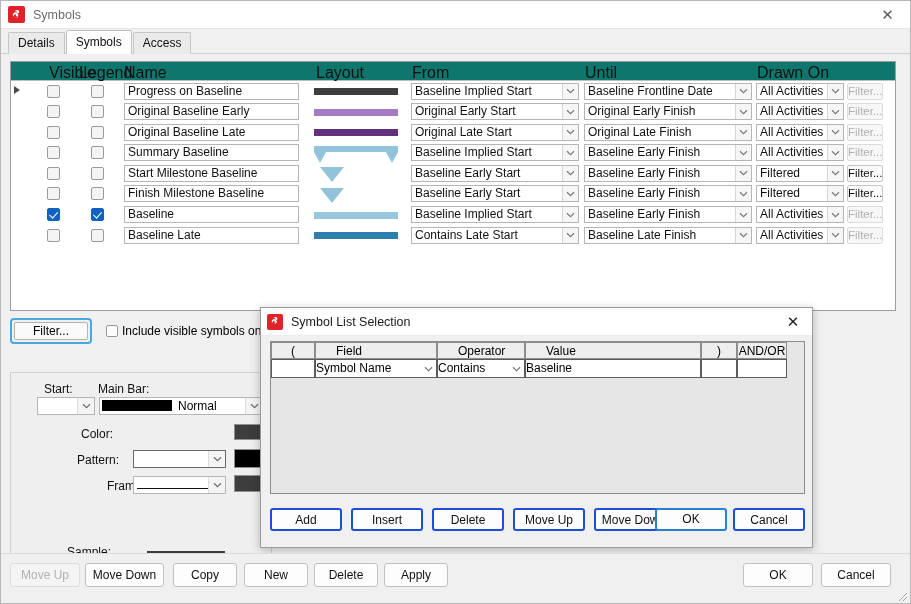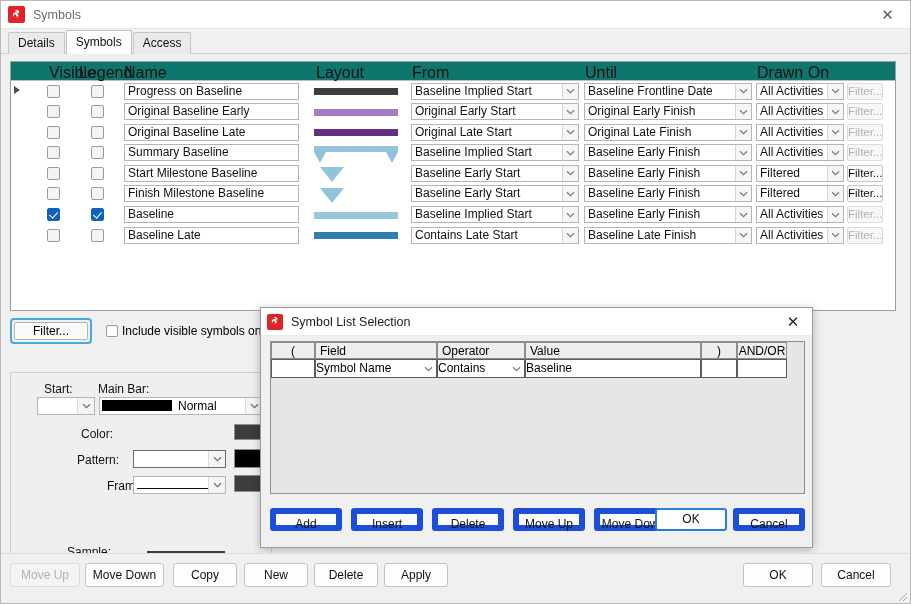--- a/index.html
+++ b/index.html
@@ -156,35 +156,35 @@
     display:flex;align-items:center;justify-content:center;font-size:15px;color:#222;
     font-family:"DejaVu Sans",sans-serif;
   }
   .modal-list{
     position:absolute;left:9px;top:33px;width:535px;height:153px;
     border:1px solid #8d8d8d;background:#e6e6e6;box-sizing:border-box;overflow:hidden;
   }
   .ml-head{height:17px;background:#e6e6e6;position:relative;}
   .ml-head div{
     position:absolute;top:0;height:17px;line-height:16px;box-sizing:border-box;
-    border:1px solid #8d8d8d;background:#eeeeee;font-size:12px;padding-left:4px;
+    border:1px solid #8d8d8d;background:#eeeeee;font-size:12px;padding-left:20px;
     white-space:nowrap;overflow:hidden;
   }
   .ml-head div.ctr{text-align:center;padding-left:0;}
   .ml-row{position:relative;height:20px;}
   .ml-row .fld{
     position:absolute;top:0;height:19px;box-sizing:border-box;border:1px solid #5c5c5c;
     background:#fff;font-size:12px;line-height:17px;white-space:nowrap;overflow:hidden;
   }
   .ml-row .fld.combo{padding-right:17px;}
   .ml-row .fld .arw{
     position:absolute;right:0;top:0;width:16px;height:17px;display:flex;align-items:center;justify-content:center;
   }
   .mbtn{
-    position:absolute;height:23px;box-sizing:border-box;border:6px solid #1d4ed8;border-radius:3px;
+    position:absolute;height:23px;box-sizing:border-box;border:2px solid #1d4ed8;border-radius:3px;
     background:#fdfdfd;font-size:12px;line-height:21px;text-align:center;color:#111;
   }
   .mbtn.focus{border:2px solid #2a7fd4;line-height:19px;}
   
   .footer{
     flex:0 0 auto;height:49px;position:relative;background:#f0f0f0;border-top:1px solid #dcdcdc;
   }
   .fbtn{
     position:absolute;top:9px;height:24px;box-sizing:border-box;border:1px solid #c1c1c1;
     border-radius:3px;background:#fdfdfd;font-size:12px;line-height:22px;text-align:center;color:#111;

